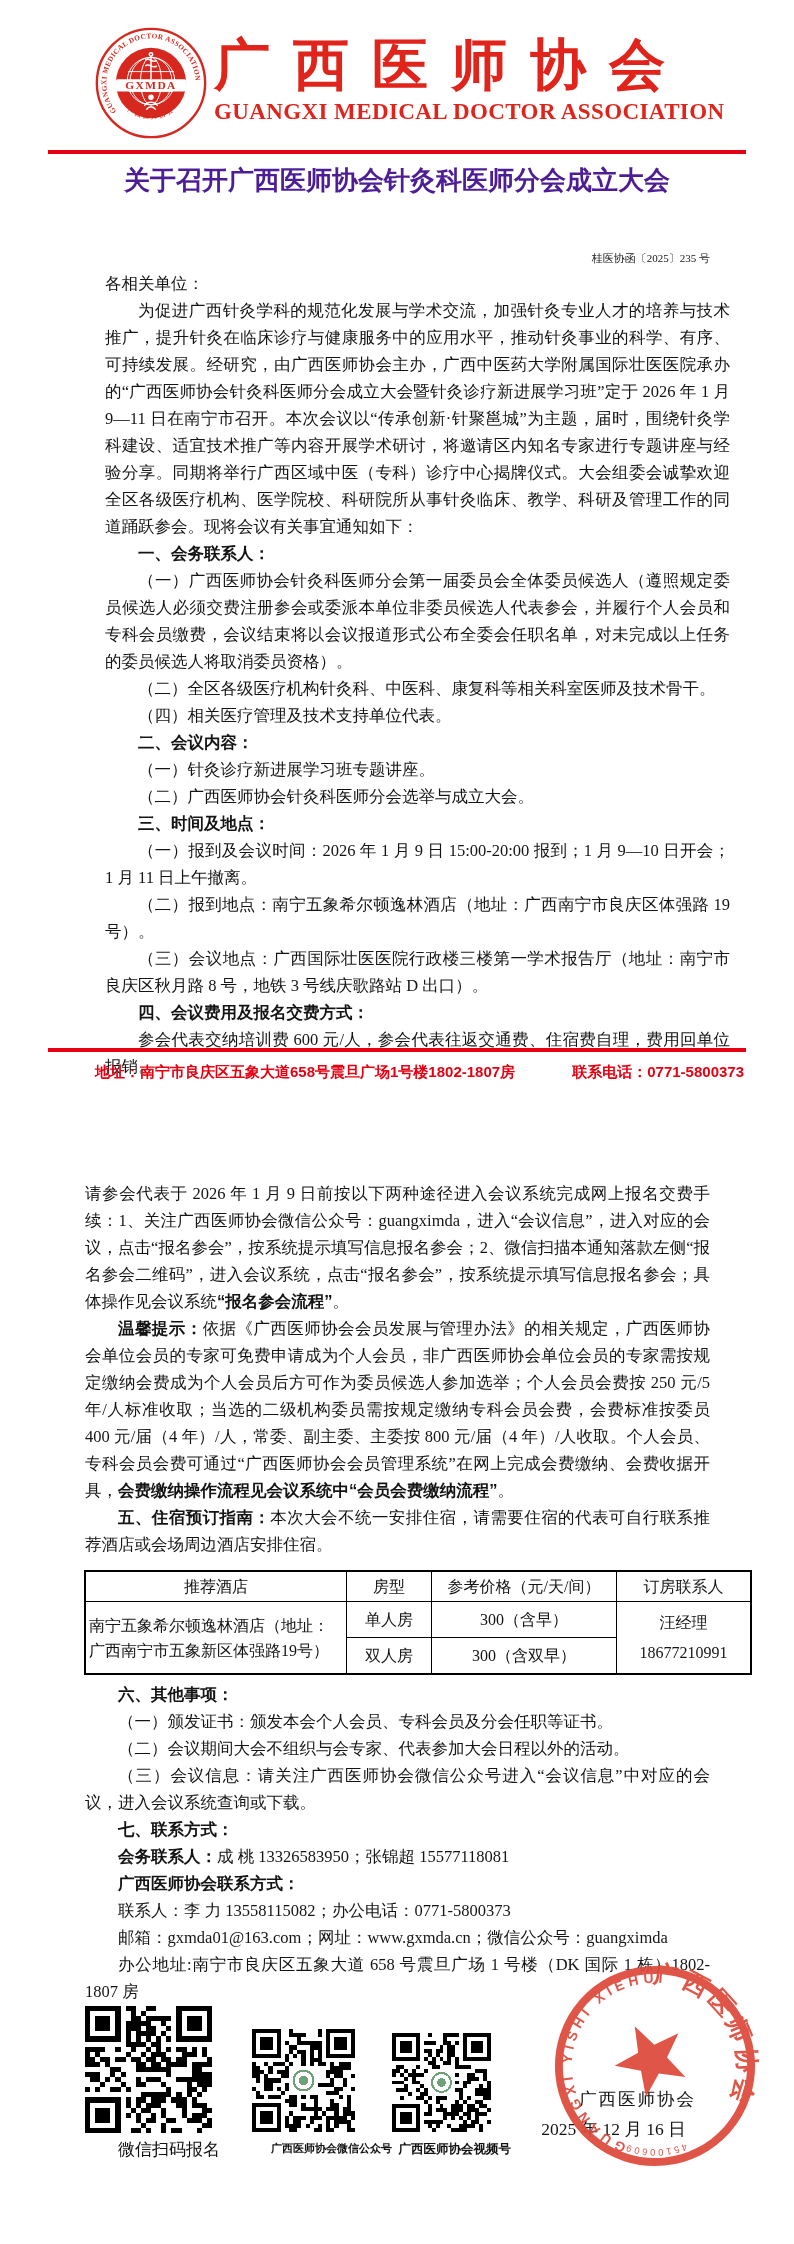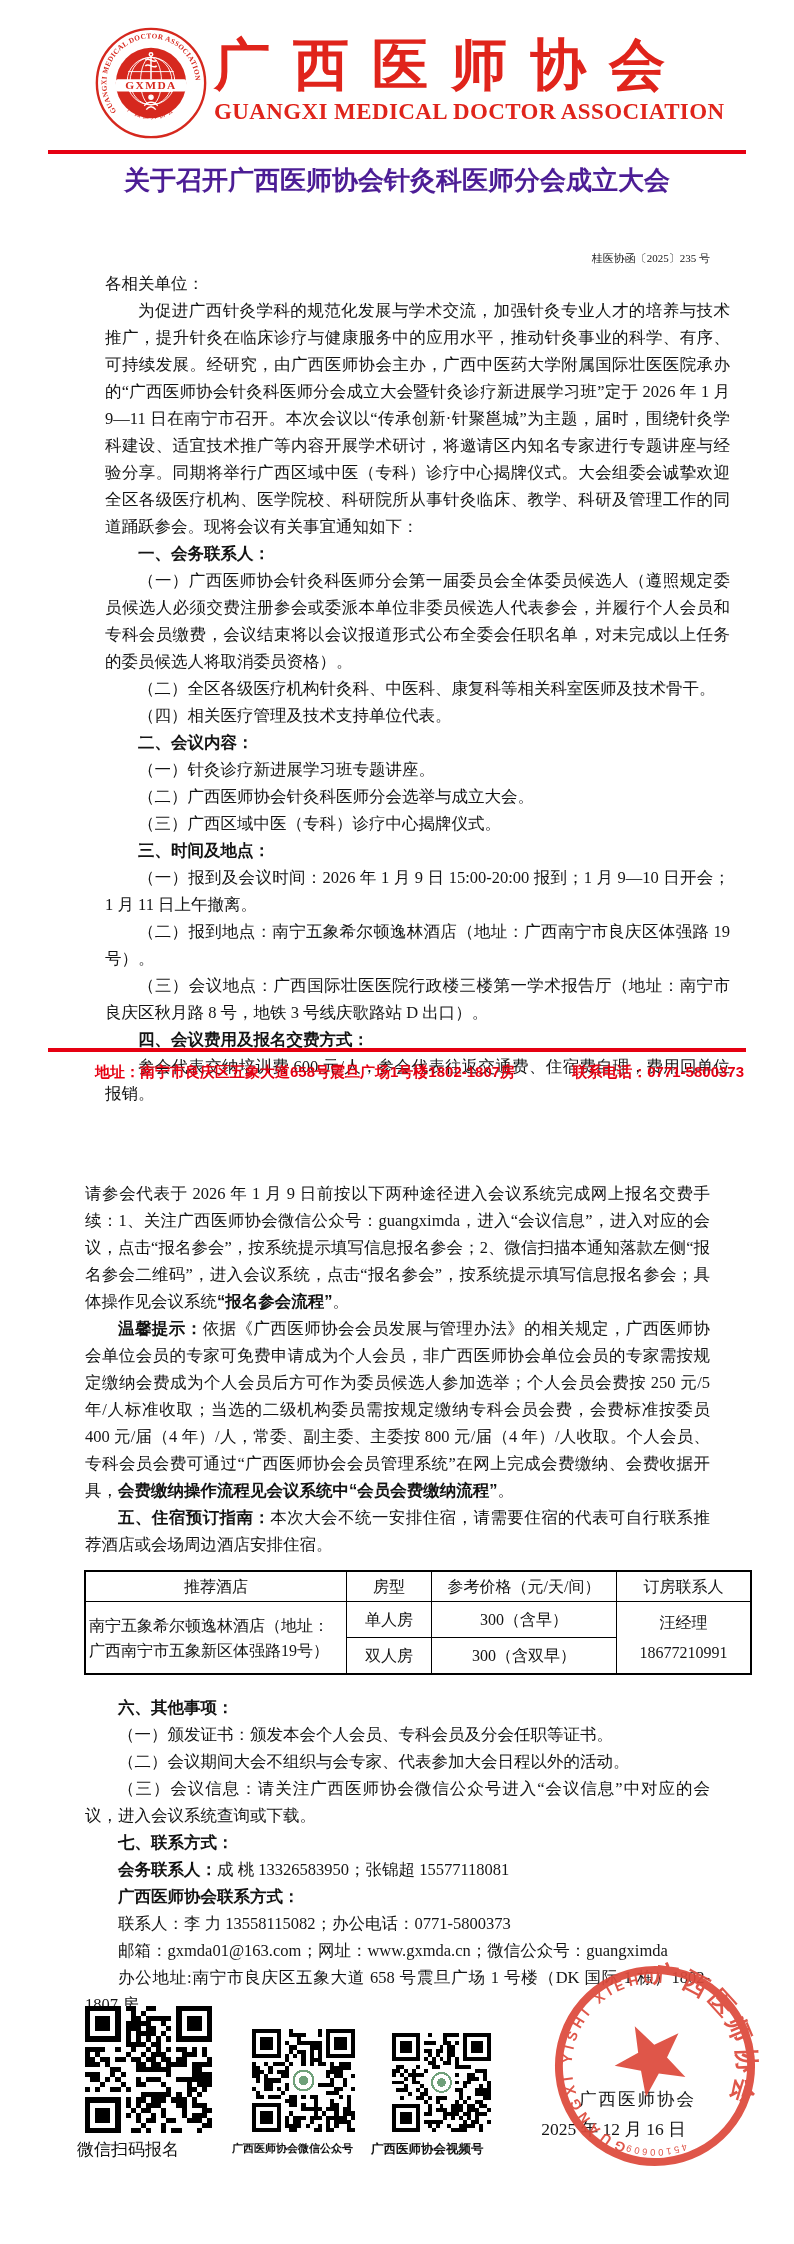--- a/index.html
+++ b/index.html
@@ -23,34 +23,34 @@
   .ind{text-indent:33px;}
   .h{font-family:"Liberation Sans","DejaVu Sans",sans-serif;font-weight:bold;text-indent:33px;}
   .bh{font-family:"Liberation Sans","DejaVu Sans",sans-serif;font-weight:bold;}
   
   .rule-foot{top:1048px;}
   .p1-footer{position:absolute;left:48px;top:1060px;width:698px;color:#e60012;
              font-family:"Liberation Sans","DejaVu Sans",sans-serif;font-weight:bold;font-size:15px;line-height:24px;}
   .p1-footer .addr{position:absolute;left:47px;}
   .p1-footer .tel{position:absolute;right:2px;}
   
-  table.hotel{border-collapse:collapse;width:637px;margin:12px 0 19px -1px;table-layout:fixed;
+  table.hotel{border-collapse:collapse;width:637px;margin:12px 0 6px -1px;table-layout:fixed;
               font-size:16px;text-align:center;border:2px solid #000;}
   table.hotel th,table.hotel td{border:1px solid #000;font-weight:normal;padding:1px 3px;}
   table.hotel th{height:26px;}
   table.hotel td{height:33px;}
   td.hotel-name{text-align:left;padding-left:7px;line-height:25px;}
   td.contact-cell div{line-height:30px;}
   
   .qr{position:absolute;background:#fff;}
   .qr svg{width:100%;height:100%;display:block;}
   .qr1{left:85px;top:2006px;width:127px;height:127px;}
   .qr2{left:252px;top:2029px;width:103px;height:103px;}
   .qr3{left:392px;top:2033px;width:99px;height:99px;}
-  .qr-label{position:absolute;text-align:left;color:#111;}
+  .qr-label{position:absolute;text-align:right;color:#111;}
   .lab1{left:77px;top:2138px;width:143px;font-size:17px;}
   .lab2{left:232px;top:2141px;width:160px;font-size:11px;font-family:Liberation Serif, serif;font-weight:bold;}
   .lab3{left:371px;top:2141px;width:140px;font-size:12.5px;font-family:"Liberation Sans","DejaVu Sans",sans-serif;font-weight:bold;}
   .signature{position:absolute;left:540px;top:2087px;width:195px;text-align:center;font-size:17.5px;letter-spacing:2px;z-index:2;}
   .sign-date{position:absolute;left:516px;top:2117px;width:195px;text-align:center;font-size:17.5px;z-index:2;}
   .seal{position:absolute;left:551px;top:1962px;width:208px;height:208px;transform:rotate(-27deg);z-index:3;opacity:.93;}
 </style>
 </head>
 <body>
 
@@ -107,21 +107,20 @@
   <div class="body1">
     <p>各相关单位：</p>
     <p class="ind">为促进广西针灸学科的规范化发展与学术交流，加强针灸专业人才的培养与技术推广，提升针灸在临床诊疗与健康服务中的应用水平，推动针灸事业的科学、有序、可持续发展。经研究，由广西医师协会主办，广西中医药大学附属国际壮医医院承办的“广西医师协会针灸科医师分会成立大会暨针灸诊疗新进展学习班”定于 2026 年 1 月 9—11 日在南宁市召开。本次会议以“传承创新·针聚邕城”为主题，届时，围绕针灸学科建设、适宜技术推广等内容开展学术研讨，将邀请区内知名专家进行专题讲座与经验分享。同期将举行广西区域中医（专科）诊疗中心揭牌仪式。大会组委会诚挚欢迎全区各级医疗机构、医学院校、科研院所从事针灸临床、教学、科研及管理工作的同道踊跃参会。现将会议有关事宜通知如下：</p>
     <p class="h">一、会务联系人：</p>
     <p class="ind">（一）广西医师协会针灸科医师分会第一届委员会全体委员候选人（遵照规定委员候选人必须交费注册参会或委派本单位非委员候选人代表参会，并履行个人会员和专科会员缴费，会议结束将以会议报道形式公布全委会任职名单，对未完成以上任务的委员候选人将取消委员资格）。</p>
     <p class="ind">（二）全区各级医疗机构针灸科、中医科、康复科等相关科室医师及技术骨干。</p>
     <p class="ind">（四）相关医疗管理及技术支持单位代表。</p>
     <p class="h">二、会议内容：</p>
     <p class="ind">（一）针灸诊疗新进展学习班专题讲座。</p>
     <p class="ind">（二）广西医师协会针灸科医师分会选举与成立大会。</p>
-    <p class="ind">（三）广西区域中医（专科）诊疗中心揭牌仪式。</p>
     <p class="h">三、时间及地点：</p>
     <p class="ind">（一）报到及会议时间：2026 年 1 月 9 日 15:00-20:00 报到；1 月 9—10 日开会；1 月 11 日上午撤离。</p>
     <p class="ind">（二）报到地点：南宁五象希尔顿逸林酒店（地址：广西南宁市良庆区体强路 19 号）。</p>
     <p class="ind">（三）会议地点：广西国际壮医医院行政楼三楼第一学术报告厅（地址：南宁市良庆区秋月路 8 号，地铁 3 号线庆歌路站 D 出口）。</p>
     <p class="h">四、会议费用及报名交费方式：</p>
     <p class="ind">参会代表交纳培训费 600 元/人，参会代表往返交通费、住宿费自理，费用回单位报销。</p>
   </div>
 
   <div class="rule-red rule-foot"></div>
   <div class="p1-footer">

